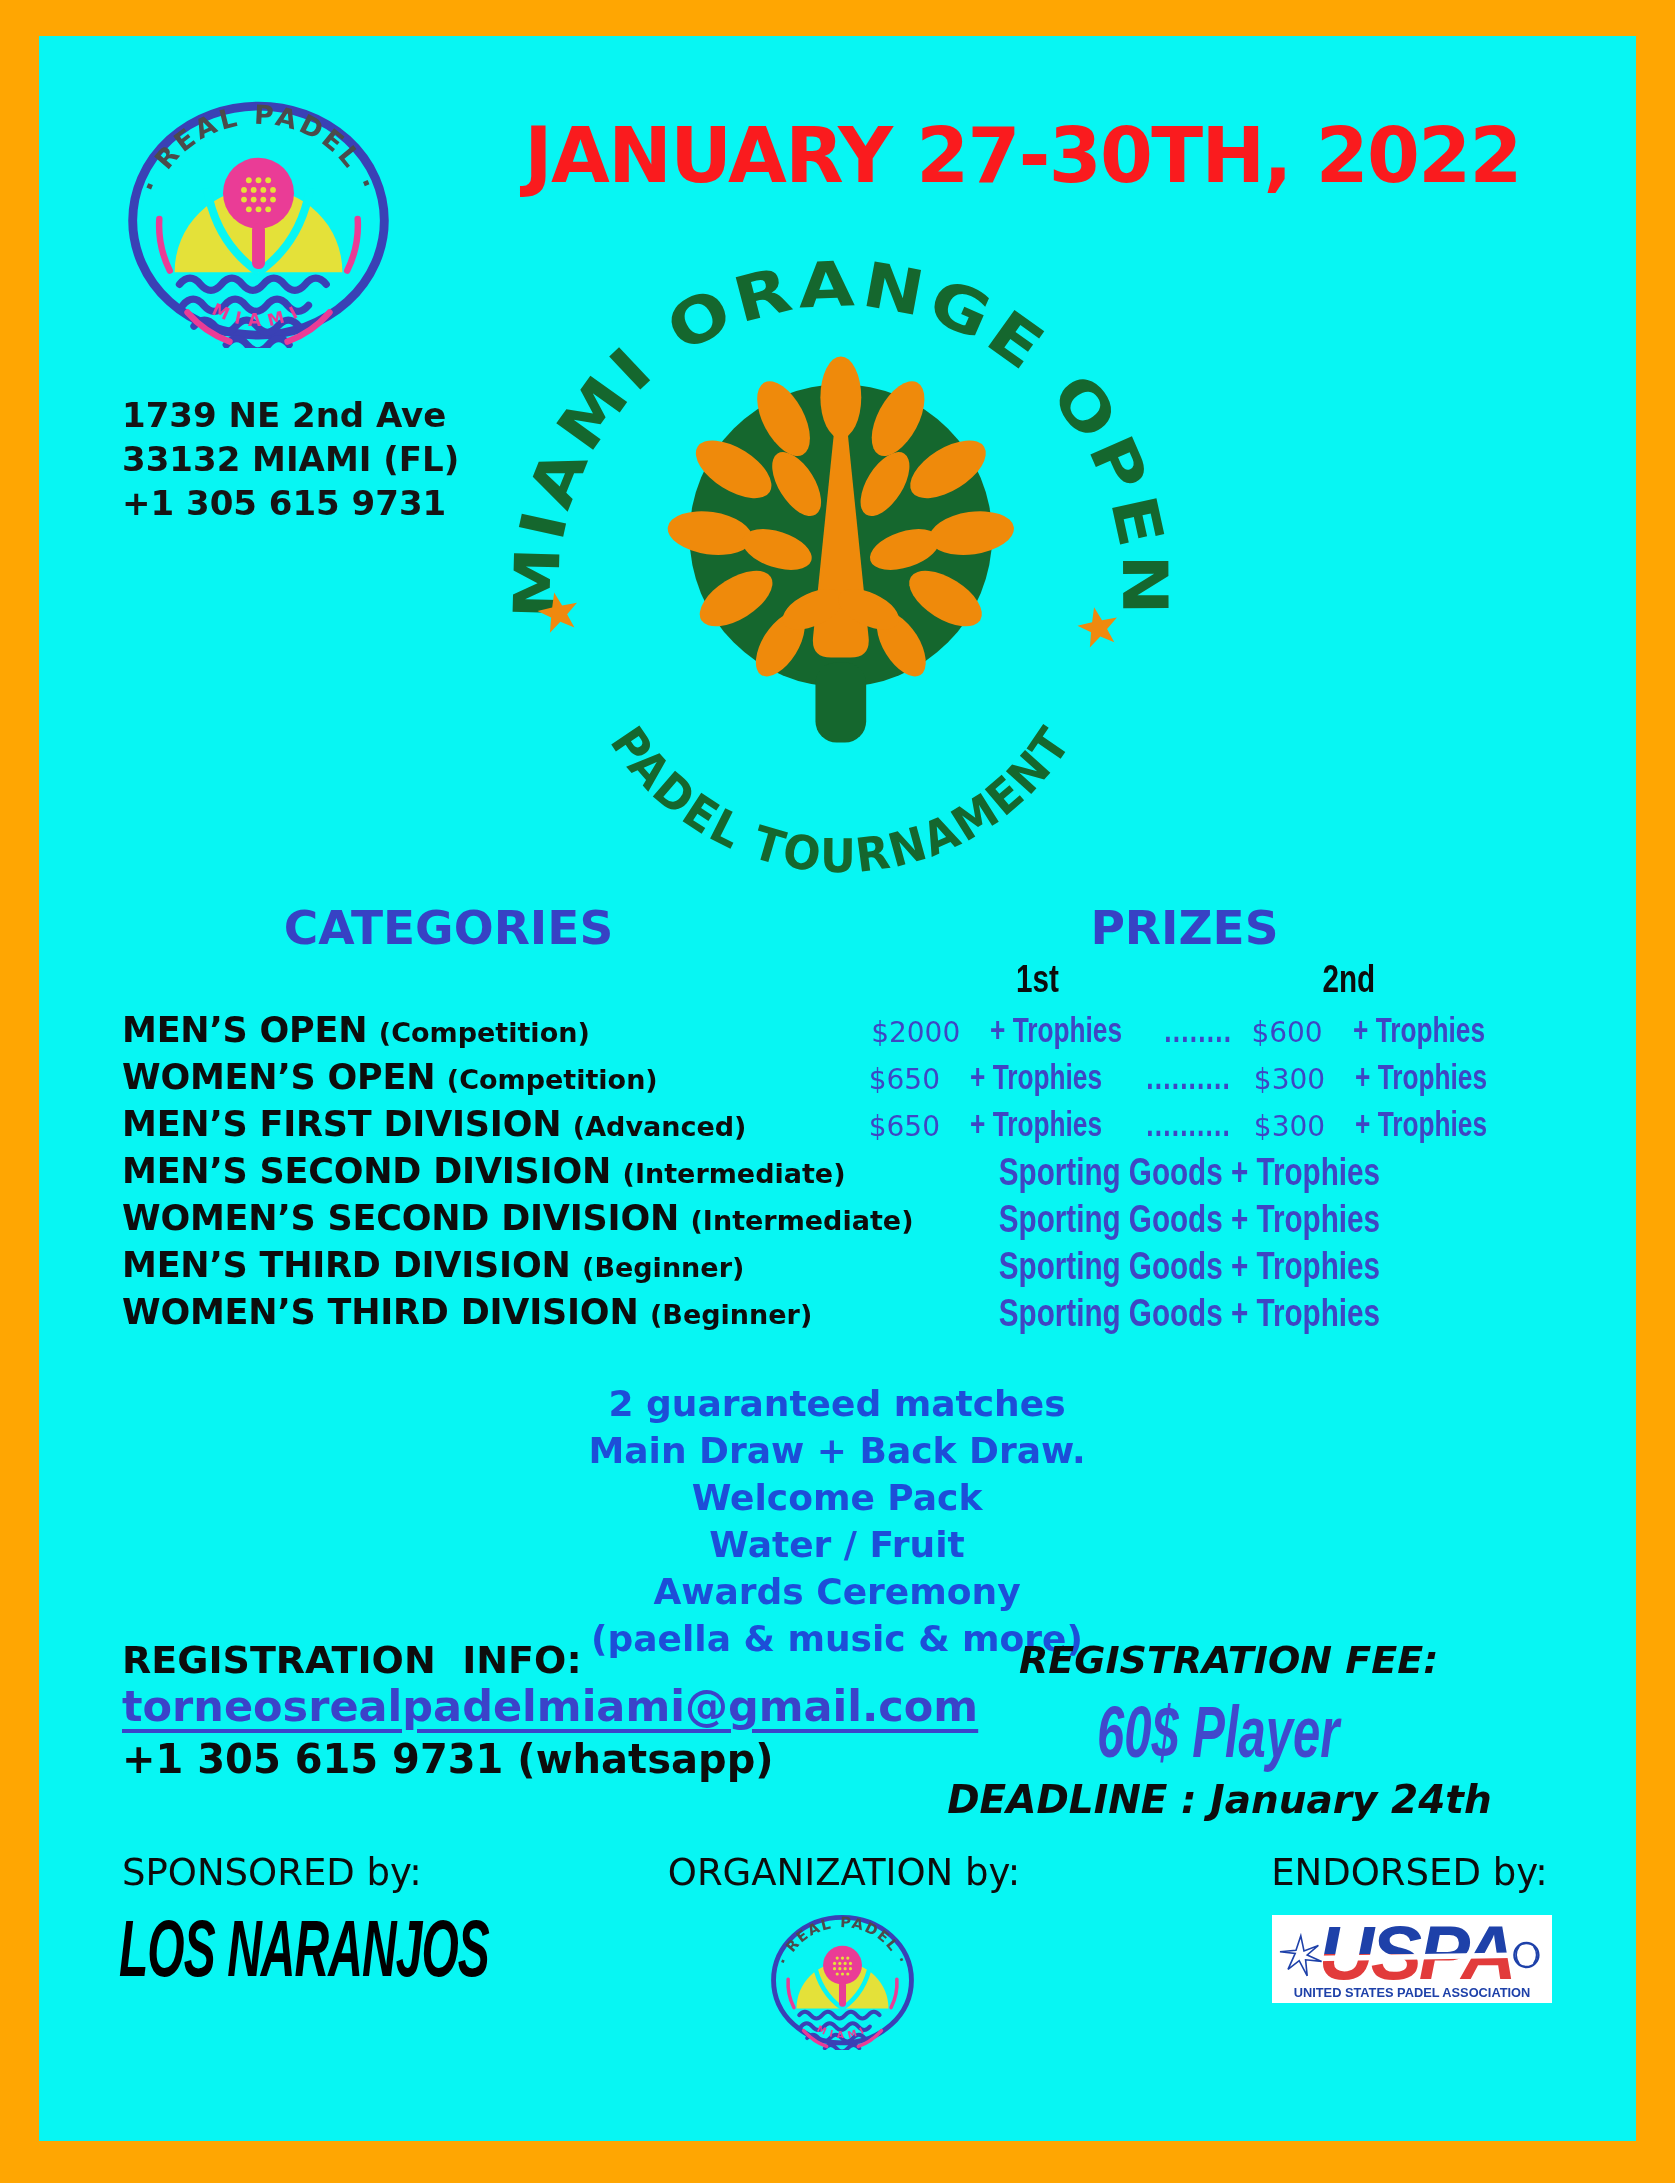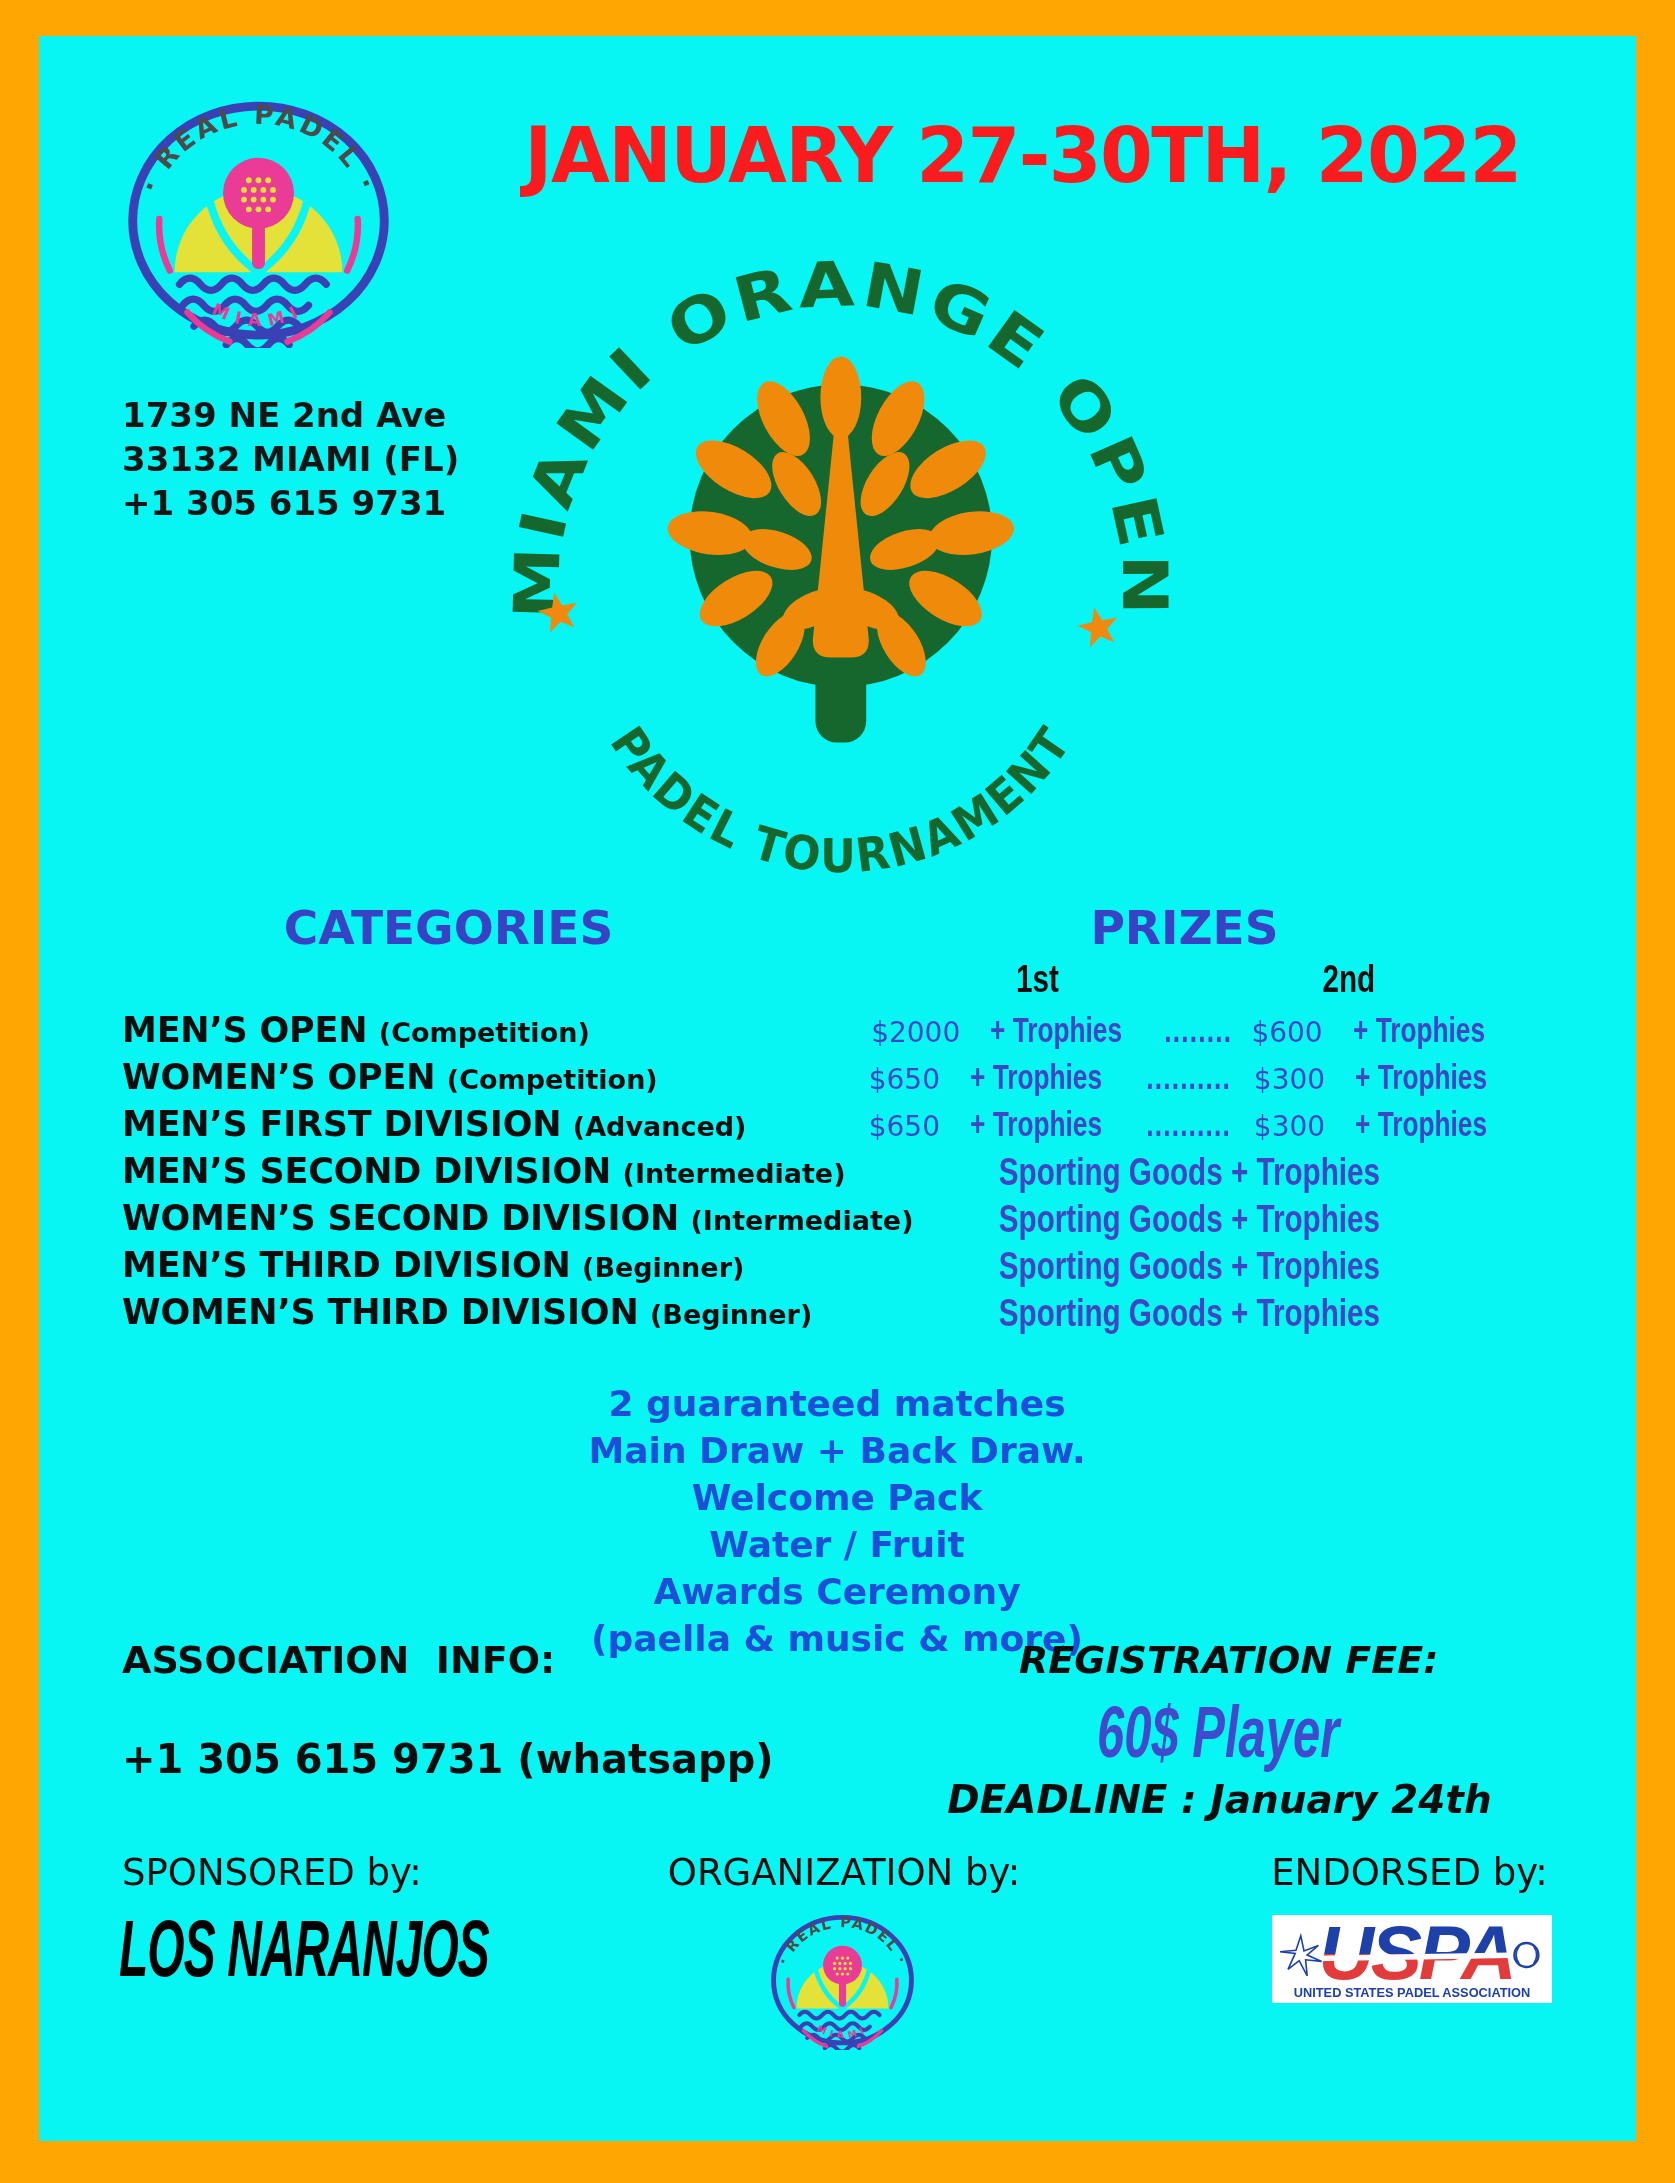--- a/index.html
+++ b/index.html
@@ -222,21 +222,22 @@
 
     <div class="abs center perks" style="left:348px;top:1344px;width:900px;" id="perks">
         <div>2 guaranteed matches</div>
         <div>Main Draw + Back Draw.</div>
         <div>Welcome Pack</div>
         <div>Water / Fruit</div>
         <div>Awards Ceremony</div>
         <div>(paella &amp; music &amp; more)</div>
       </div>
 
-    <div class="abs reg-heading" style="left:83px;top:1602px;">ASSOCIATION  INFO:</div>
+    <div class="abs reg-heading" style="left:83px;top:1602px;">REGISTRATION  INFO:</div>
+    <span class="abs email" style="left:83px;top:1645px;" role="link">torneosrealpadelmiami@gmail.com</span>
     <div class="abs phone" style="left:83px;top:1700px;">+1 305 615 9731 (whatsapp)</div>
 
     <div class="abs reg-heading" style="left:980px;top:1602px;font-style:italic;">REGISTRATION FEE:</div>
     <div class="abs center" style="left:867px;top:1655px;width:625px;">
       <span class="cond cx68 fee">60$ Player</span>
     </div>
     <div class="abs center deadline" style="left:853px;top:1741px;width:655px;">DEADLINE : January 24th</div>
 
     <div class="abs footer-label" style="left:83px;top:1815px;">SPONSORED by:</div>
     <div class="abs center footer-label" style="left:412px;top:1815px;width:786px;">ORGANIZATION by:</div>

